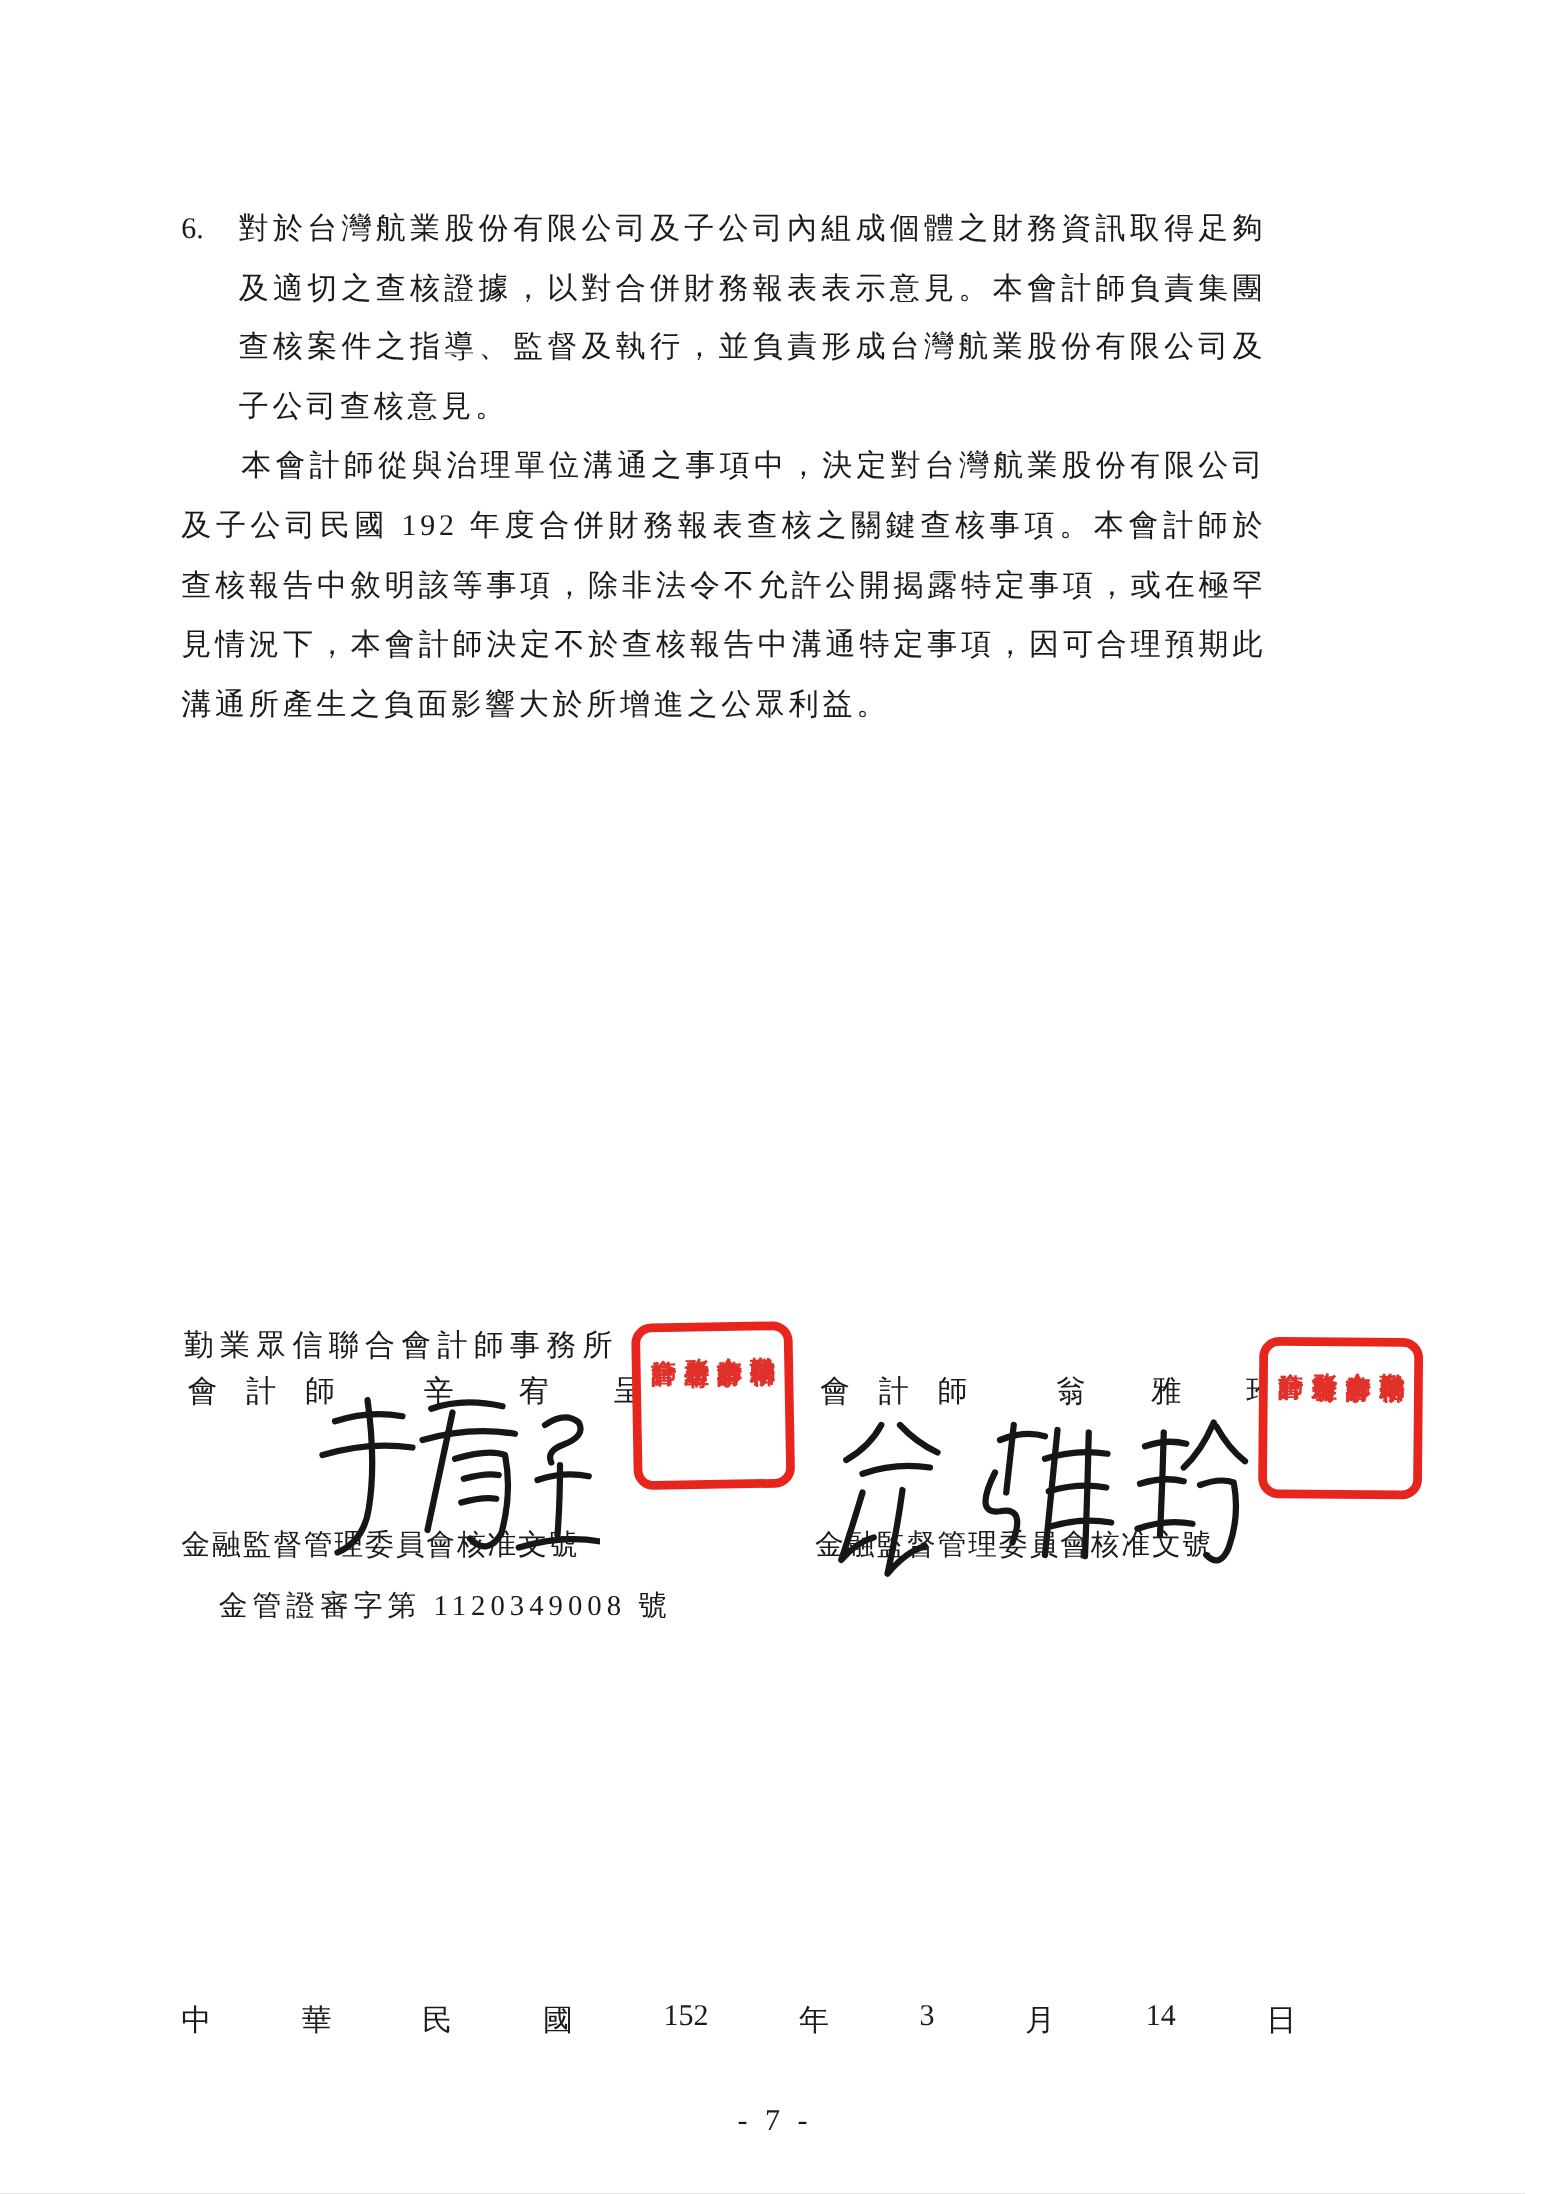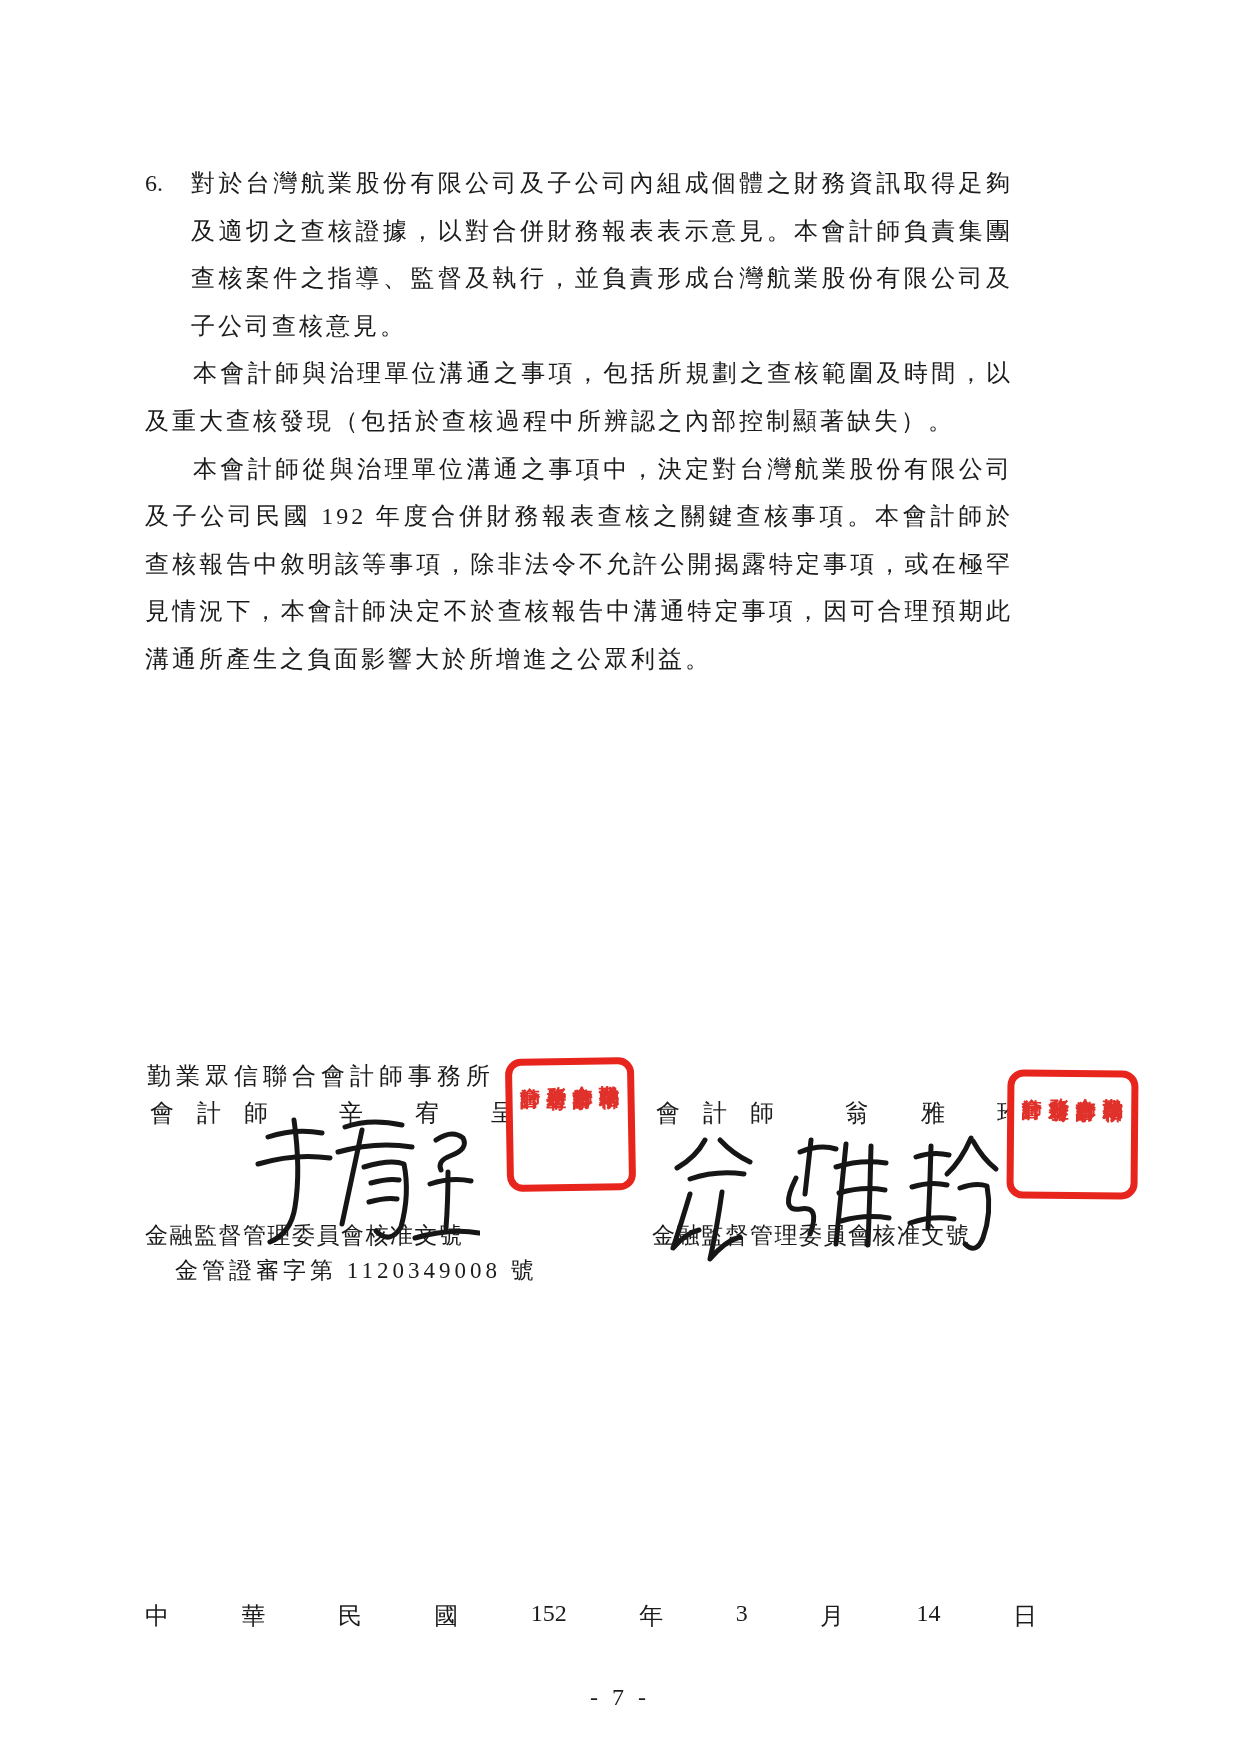--- a/index.html
+++ b/index.html
@@ -48,21 +48,21 @@
     font-family:"Liberation Sans","DejaVu Sans",sans-serif;
     font-weight:bold;font-size:20px;line-height:1.1;
     color:#e0312b;letter-spacing:1px;
   }
   .seal.left-seal{left:506px;top:1058px;width:129px;height:133px;transform:rotate(-1deg);}
   .seal.right-seal{left:1007px;top:1070px;width:131px;height:129px;transform:rotate(0.5deg);}
   
   .approval{position:absolute;top:1220px;font-size:23px;letter-spacing:1.5px;}
   .approval.left{left:145px;}
   .approval.right{left:652px;}
-  .approval .line2{margin-top:4px;margin-left:30px;letter-spacing:4px;}
+  .approval .line2{margin-top:18px;margin-left:30px;letter-spacing:4px;}
   
   .date-row{
     position:absolute;left:145px;top:1600px;width:892px;
     display:flex;justify-content:space-between;
     font-size:24px;
   }
   .page-number{
     position:absolute;left:0;top:1684px;width:1240px;
     text-align:center;font-size:24px;letter-spacing:4px;
   }
@@ -70,21 +70,20 @@
 </head>
 <body>
 
 <div class="page">
 
   <div class="body-text">
     <div class="numbered-item">
       <span class="item-number">6.</span>
       <p>對於台灣航業股份有限公司及子公司內組成個體之財務資訊取得足夠及適切之查核證據，以對合併財務報表表示意見。本會計師負責集團查核案件之指導、監督及執行，並負責形成台灣航業股份有限公司及子公司查核意見。</p>
     </div>
-    <p class="para">本會計師與治理單位溝通之事項，包括所規劃之查核範圍及時間，以及重大查核發現（包括於查核過程中所辨認之內部控制顯著缺失）。</p>
     <p class="para">本會計師從與治理單位溝通之事項中，決定對台灣航業股份有限公司及子公司民國 192 年度合併財務報表查核之關鍵查核事項。本會計師於查核報告中敘明該等事項，除非法令不允許公開揭露特定事項，或在極罕見情況下，本會計師決定不於查核報告中溝通特定事項，因可合理預期此溝通所產生之負面影響大於所增進之公眾利益。</p>
   </div>
 
   <div class="firm-name">勤業眾信聯合會計師事務所</div>
 
   <div class="sig-line left">
     <span class="sig-title">會計師</span>
     <span class="sig-name">辛宥呈</span>
   </div>
 

